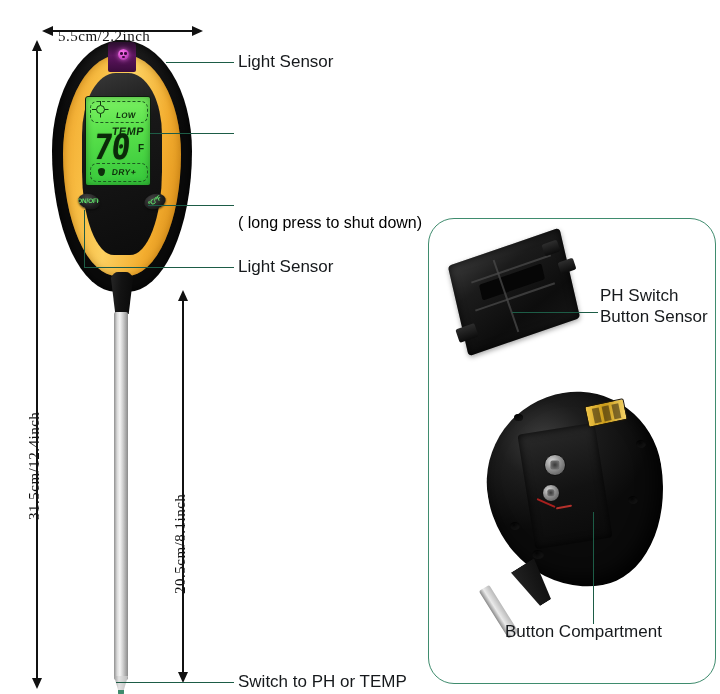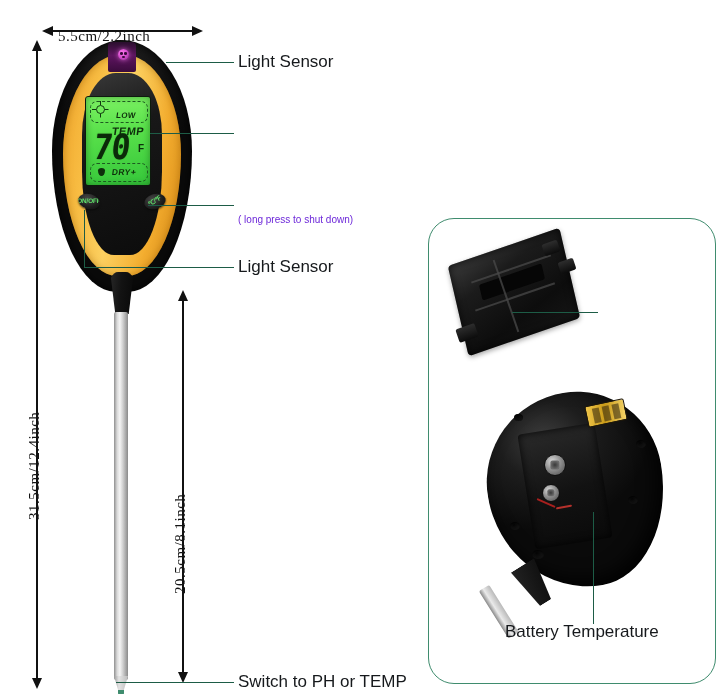--- a/index.html
+++ b/index.html
@@ -33,22 +33,22 @@
 
   
   .lbl {
     font-family: "Liberation Sans", sans-serif;
     font-size: 17px;
     color: #16191c;
     white-space: nowrap;
     line-height: 1.18;
   }
   .lbl.sub {
-    font-size: 10px;
-    color: #6d28d9;
+    font-size: 16px;
+    color: #000000;
   }
   .lbl.multi { white-space: normal; line-height: 1.22; }
 
   
   .leader {
     background: #1d5c46;
     height: 1.4px;
   }
   .leader.v { width: 1.4px; height: auto; }
 
@@ -318,20 +318,22 @@
     <div class="plate-groove" style="left:14px; top:30px; width:84px; height:1.6px; transform:rotate(-19deg);"></div>
     <div class="plate-groove" style="left:18px; top:58px; width:84px; height:1.6px; transform:rotate(-19deg);"></div>
     <div class="plate-groove" style="left:50px; top:20px; width:1.6px; height:76px; transform:rotate(-19deg);"></div>
     <div class="plate-tab" style="left:88px; top:4px; transform:rotate(-19deg);"></div>
     <div class="plate-tab" style="left:104px; top:22px; transform:rotate(-19deg);"></div>
     <div class="plate-tab" style="left:2px; top:88px; width:20px; height:14px; transform:rotate(-19deg);"></div>
   </div>
 
   <div class="abs leader" style="left:512px; top:312px; width:86px;"></div>
   <div class="abs lbl multi" style="left:600px; top:286px; width:116px;">
+    <div>PH Switch</div>
+    <div>Button Sensor</div>
   </div>
 
   <div class="abs" id="back-body">
     <div class="back-shell"></div>
     <div class="batt-bay"></div>
     <div class="batt-contact">
       <i style="left:6px;"></i>
         <i style="left:16px;"></i>
         <i style="left:26px;"></i>
     </div>
@@ -342,21 +344,21 @@
     <div class="shell-hole" style="left:44px; top:22px; width:9px; height:7px;"></div>
     <div class="shell-hole" style="left:166px; top:48px; width:10px; height:8px;"></div>
     <div class="shell-hole" style="left:158px; top:104px; width:10px; height:8px;"></div>
     <div class="shell-hole" style="left:40px; top:130px; width:10px; height:8px;"></div>
     <div class="shell-hole" style="left:62px; top:158px; width:12px; height:9px;"></div>
     <div class="back-neck"></div>
     <div class="back-probe"></div>
   </div>
 
   <div class="abs leader v" style="left:593px; top:512px; height:112px;"></div>
-  <div class="abs lbl" style="left:505px; top:622px;">Battery Temperature</div>
+  <div class="abs lbl" style="left:505px; top:622px;">Button Compartment</div>
 
   <div class="abs dim-text" style="left:58px; top:4px;margin-top:24px;">5.5cm/2.2inch</div>
   <div class="abs rule h" style="left:52px; top:30px; width:140px;"></div>
   <div class="abs arrow left" style="left:42px; top:25.5px;"></div>
   <div class="abs arrow right" style="left:192px; top:25.5px;"></div>
 
   <div class="abs rule v" style="left:36px; top:50px; height:628px;"></div>
   <div class="abs arrow up" style="left:31.5px; top:40px;"></div>
   <div class="abs arrow down" style="left:31.5px; top:678px;"></div>
   <div class="abs dim-text vert" style="left:26px; top:520px;">31.5cm/12.4inch</div>

